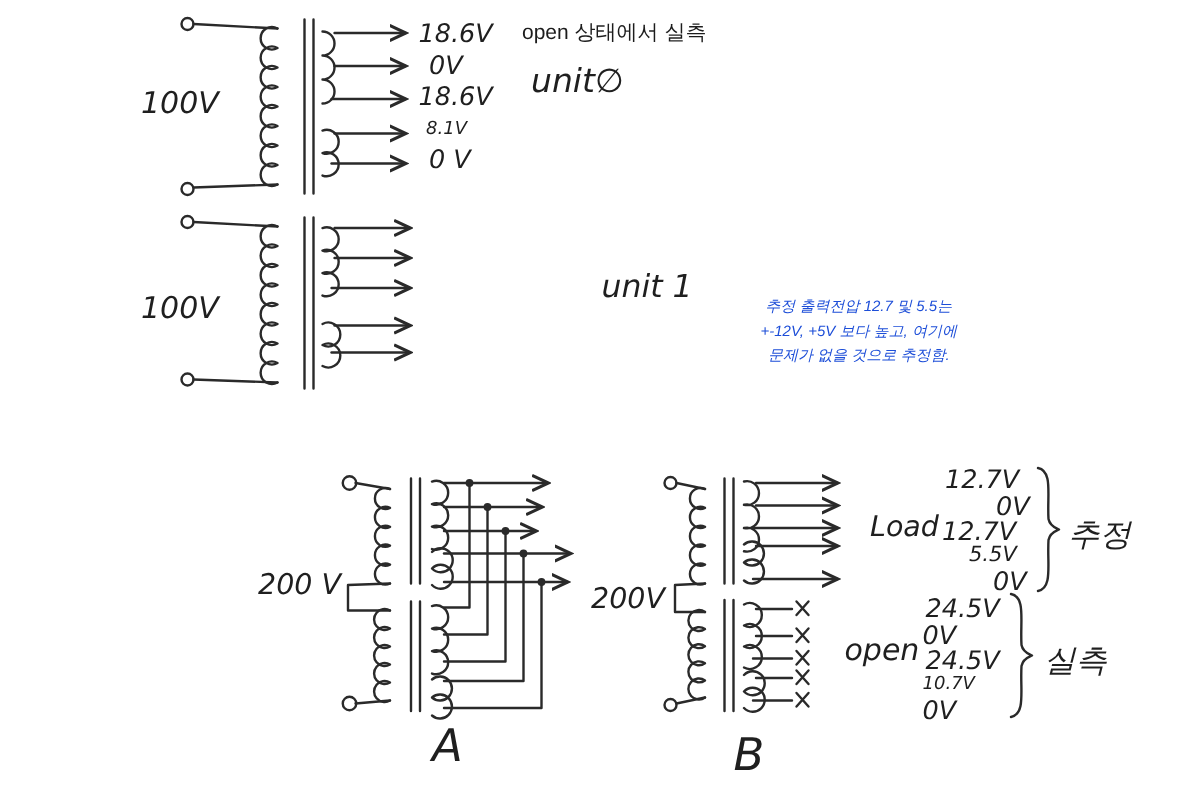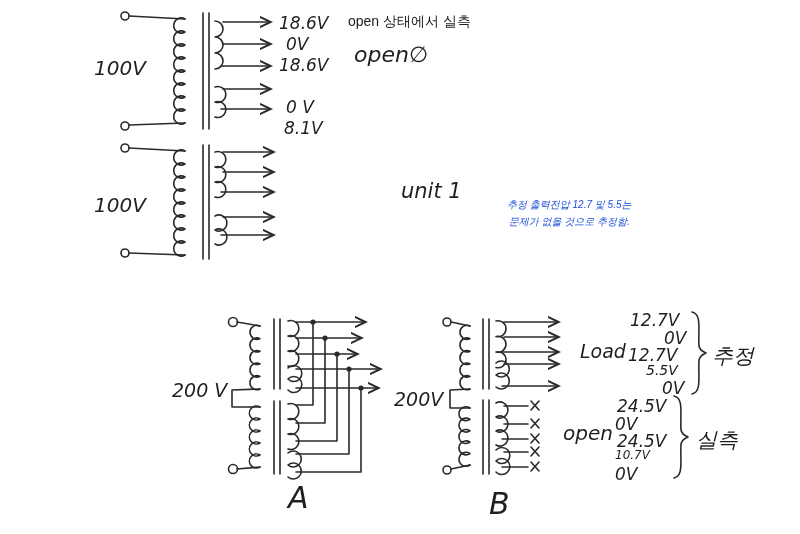--- a/index.html
+++ b/index.html
@@ -38,24 +38,24 @@
     <path class="stroke" marker-end="url(#arr)" d="M118,39 H165"></path>
     <path class="stroke" marker-end="url(#arr)" d="M116,61 H165"></path>
     <path class="stroke" marker-end="url(#arr)" d="M118,84 H165"></path>
     <path class="stroke" marker-end="url(#arr)" d="M116,104 H165"></path>
   </svg>
 
   <div class="abs hw" style="left:94px;top:56px;font-size:20px;">100V</div>
   <div class="abs hw" style="left:279px;top:13px;font-size:17px;">18.6V</div>
   <div class="abs hw" style="left:286px;top:34px;font-size:17px;">0V</div>
   <div class="abs hw" style="left:279px;top:55px;font-size:17px;">18.6V</div>
-  <div class="abs hw" style="left:284px;top:78px;font-size:17px;margin-top:40px;">8.1V</div>
+  <div class="abs hw" style="left:284px;top:78px;font-size:12px;">8.1V</div>
   <div class="abs hw" style="left:286px;top:97px;font-size:17px;">0 V</div>
   <div class="abs print" style="left:348px;top:13px;font-size:14px;">open 상태에서 실측</div>
-  <div class="abs hw" style="left:354px;top:42px;font-size:22px;">open∅</div>
+  <div class="abs hw" style="left:354px;top:42px;font-size:22px;">unit∅</div>
 
   <svg style="left:105px;top:138px;" width="200" height="125" viewBox="0 0 200 125">
     <circle class="stroke" cx="20" cy="10" r="4"></circle>
     <circle class="stroke" cx="20" cy="115" r="4"></circle>
     <path class="stroke" d="M24,10 L80,13 M80,117 L24,115"></path>
     <path class="stroke" d="M80,13 a7.5,7.5 0 1 0 0,13 a7.5,7.5 0 1 0 0,13 a7.5,7.5 0 1 0 0,13 a7.5,7.5 0 1 0 0,13 a7.5,7.5 0 1 0 0,13 a7.5,7.5 0 1 0 0,13 a7.5,7.5 0 1 0 0,13 a7.5,7.5 0 1 0 0,13"></path>
     <path class="stroke" d="M98,7 V121 M104,7 V121"></path>
     <path class="stroke" d="M110,14 a8,8 0 1 1 0,15 a8,8 0 1 1 0,15 a8,8 0 1 1 0,15"></path>
     <path class="stroke" d="M110,78 a8,8 0 1 1 0,14 a8,8 0 1 1 0,14"></path>
     <path class="stroke" marker-end="url(#arr)" d="M118,14 H168"></path>
@@ -63,20 +63,21 @@
     <path class="stroke" marker-end="url(#arr)" d="M116,54 H168"></path>
     <path class="stroke" marker-end="url(#arr)" d="M118,79 H168"></path>
     <path class="stroke" marker-end="url(#arr)" d="M116,97 H168"></path>
   </svg>
 
   <div class="abs hw" style="left:94px;top:193px;font-size:20px;">100V</div>
   <div class="abs hw" style="left:357px;top:179px;font-size:21px;margin-left:44px;">unit 1</div>
 
   <div class="abs pink" style="left:507px;top:197px;">
     <div>추정 출력전압 12.7 및 5.5는</div>
+    <div>+-12V, +5V 보다 높고, 여기에</div>
     <div>문제가 없을 것으로 추정함.</div>
   </div>
 
   <svg style="left:165px;top:305px;" width="230" height="180" viewBox="0 0 230 180">
     <circle class="stroke" cx="68" cy="17" r="4.5"></circle>
     <circle class="stroke" cx="68" cy="164" r="4.5"></circle>
     <path class="stroke" d="M72,17 L95,21 M95,162 L72,164"></path>
     <path class="stroke" d="M95,21 a7,7 0 1 0 0,12.6 a7,7 0 1 0 0,12.6 a7,7 0 1 0 0,12.6 a7,7 0 1 0 0,12.6 a7,7 0 1 0 0,12.6"></path>
     <path class="stroke" d="M95,84 L67,85 L67,102 L95,102"></path>
     <path class="stroke" d="M95,102 a7,7 0 1 0 0,12 a7,7 0 1 0 0,12 a7,7 0 1 0 0,12 a7,7 0 1 0 0,12 a7,7 0 1 0 0,12"></path>

